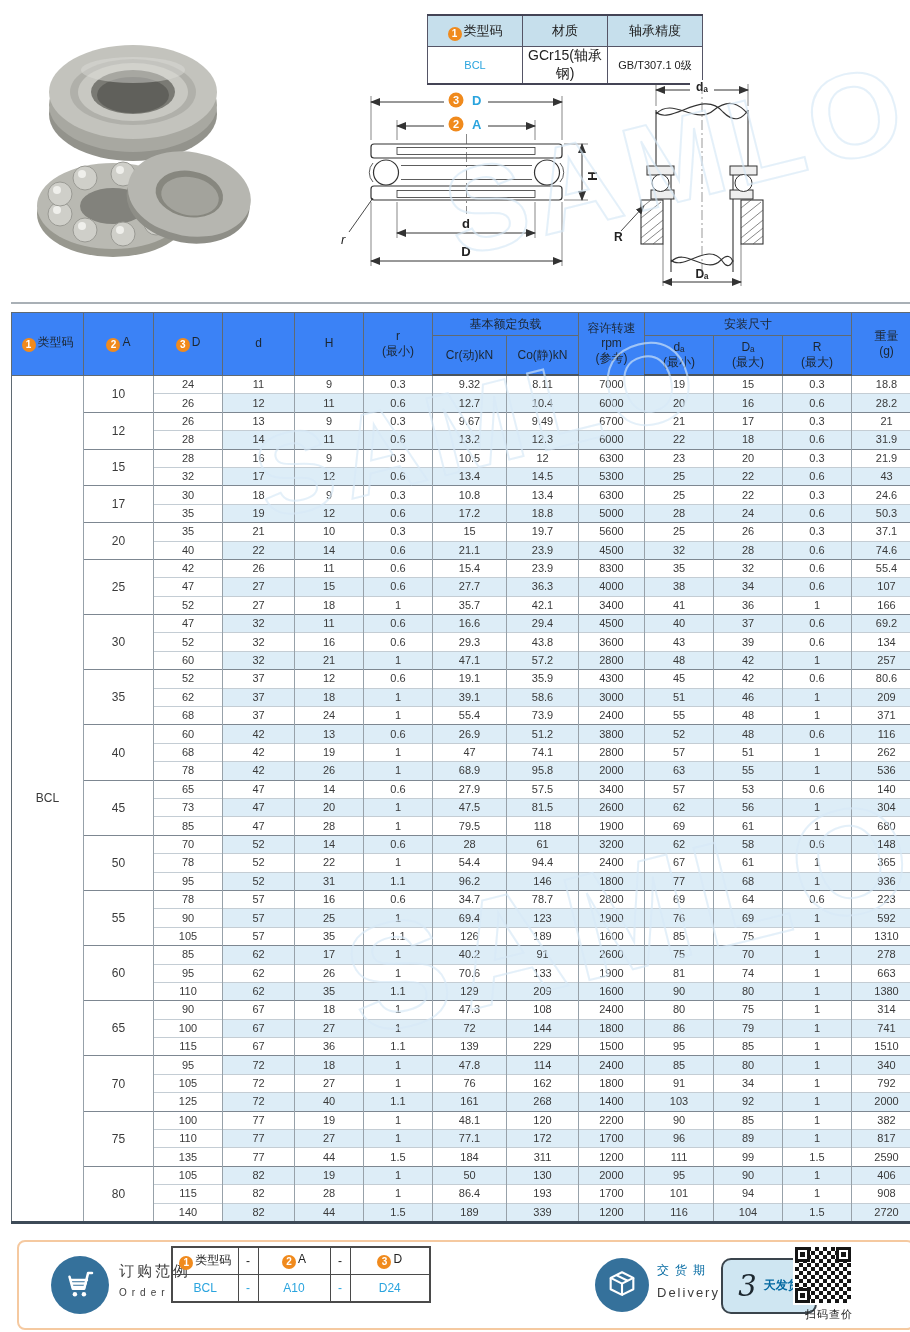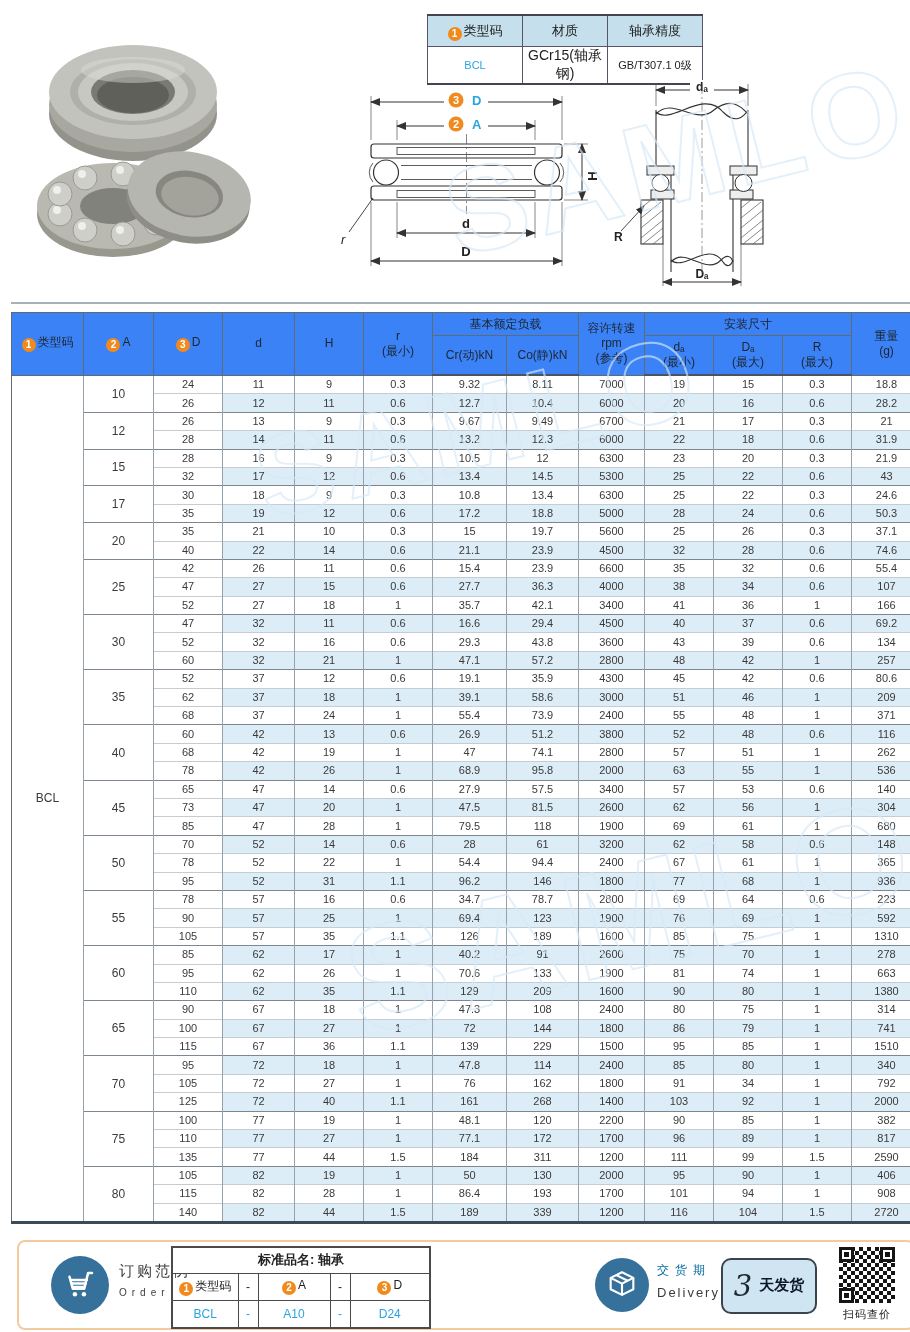--- a/index.html
+++ b/index.html
@@ -59,22 +59,22 @@
   .order-table .ot-title{height:25px;font-size:13px;font-weight:bold;background:#fff;}
   .order-table .ot-head td{height:26px;font-size:12px;color:#222;}
   .order-table .ot-val td{height:26px;font-size:12px;}
   .order-table{border:2px solid #4a4a4a;}
   .dlv-text{position:absolute;left:638px;top:20px;}
   .dlv-cn{font-size:12px;letter-spacing:6px;color:#0369a1;}
   .dlv-en{font-size:13px;letter-spacing:2px;color:#3c3c3c;margin-top:6px;}
   .badge{position:absolute;left:702px;top:16px;width:92px;height:52px;border:2px solid #3a444c;border-radius:10px;
          background:#cfe6f2;display:flex;align-items:center;justify-content:center;gap:7px;}
   .badge-num{font-size:29px;font-style:italic;font-family:"DejaVu Serif",serif;color:#1d2830;}
-  .badge-txt{font-size:15px;font-weight:bold;color:#0f172a;}
-  .qr-wrap{position:absolute;left:818px;top:5px;width:60px;text-align:center;font-family:Liberation Mono, monospace;}
+  .badge-txt{font-size:12px;font-weight:bold;color:#0369a1;}
+  .qr-wrap{position:absolute;left:774px;top:5px;width:60px;text-align:right;font-family:Liberation Mono, monospace;}
   .qr{position:relative;width:56px;height:56px;margin:0 auto;
       background:repeating-conic-gradient(#151515 0% 25%, #ffffff 25% 50%);background-size:8px 8px;outline:2px solid #fff;}
   .qf{position:absolute;width:15px;height:15px;border:3px solid #151515;background:#fff;box-sizing:border-box;}
   .qf::after{content:"";position:absolute;inset:2px;background:#151515;}
   .qf.tl{left:0;top:0;} .qf.tr{right:0;top:0;} .qf.bl{left:0;bottom:0;}
   .qr-label{font-size:11px;color:#222;margin-top:4px;letter-spacing:1px;}
 
   svg text{font-family:"Liberation Sans","DejaVu Sans",sans-serif;}
 </style>
 </head>
@@ -455,21 +455,21 @@
             <td>74.6</td>
           </tr>
           <tr class="group-start">
             <td rowspan="3" class="a-cell blue">25</td>
             <td class="dval blue">42</td>
             <td>26</td>
             <td>11</td>
             <td>0.6</td>
             <td>15.4</td>
             <td>23.9</td>
-            <td>6600</td>
+            <td>8300</td>
             <td>35</td>
             <td>32</td>
             <td>0.6</td>
             <td>55.4</td>
           </tr>
           <tr class="stripe">
             <td class="dval blue">47</td>
             <td>27</td>
             <td>15</td>
             <td>0.6</td>
@@ -955,23 +955,20 @@
 
     <table class="order-table">
       <colgroup>
           <col style="width:66px">
           <col style="width:20px">
           <col style="width:72px">
           <col style="width:20px">
           <col style="width:80px">
         </colgroup>
       <tbody>
-          <tr>
-            <th class="ot-title" colspan="5">标准品名: 轴承</th>
-          </tr>
       <tr class="ot-head">
         <td><span class="cnum">1</span><span>类型码</span></td>
         <td>-</td>
         <td><span class="cnum">2</span><span>A</span></td>
         <td>-</td>
         <td><span class="cnum">3</span><span>D</span></td>
       </tr>
       <tr class="ot-val">
         <td class="blue">BCL</td>
         <td class="blue">-</td>

